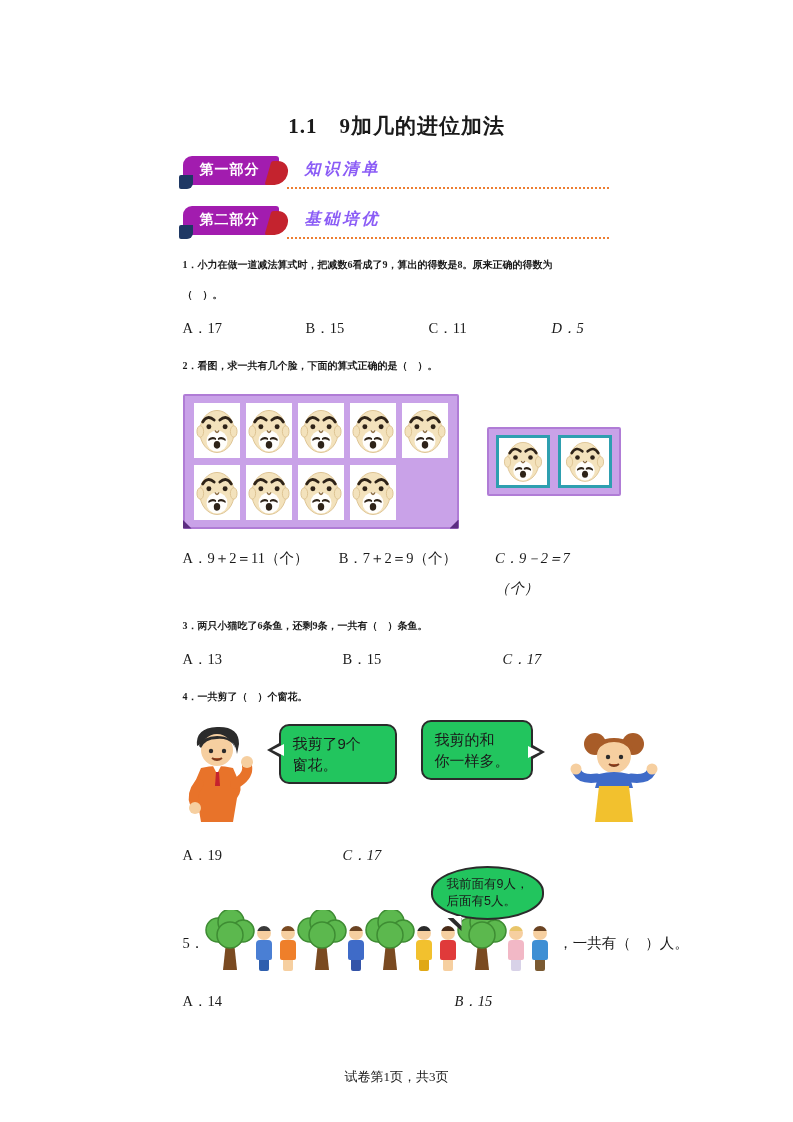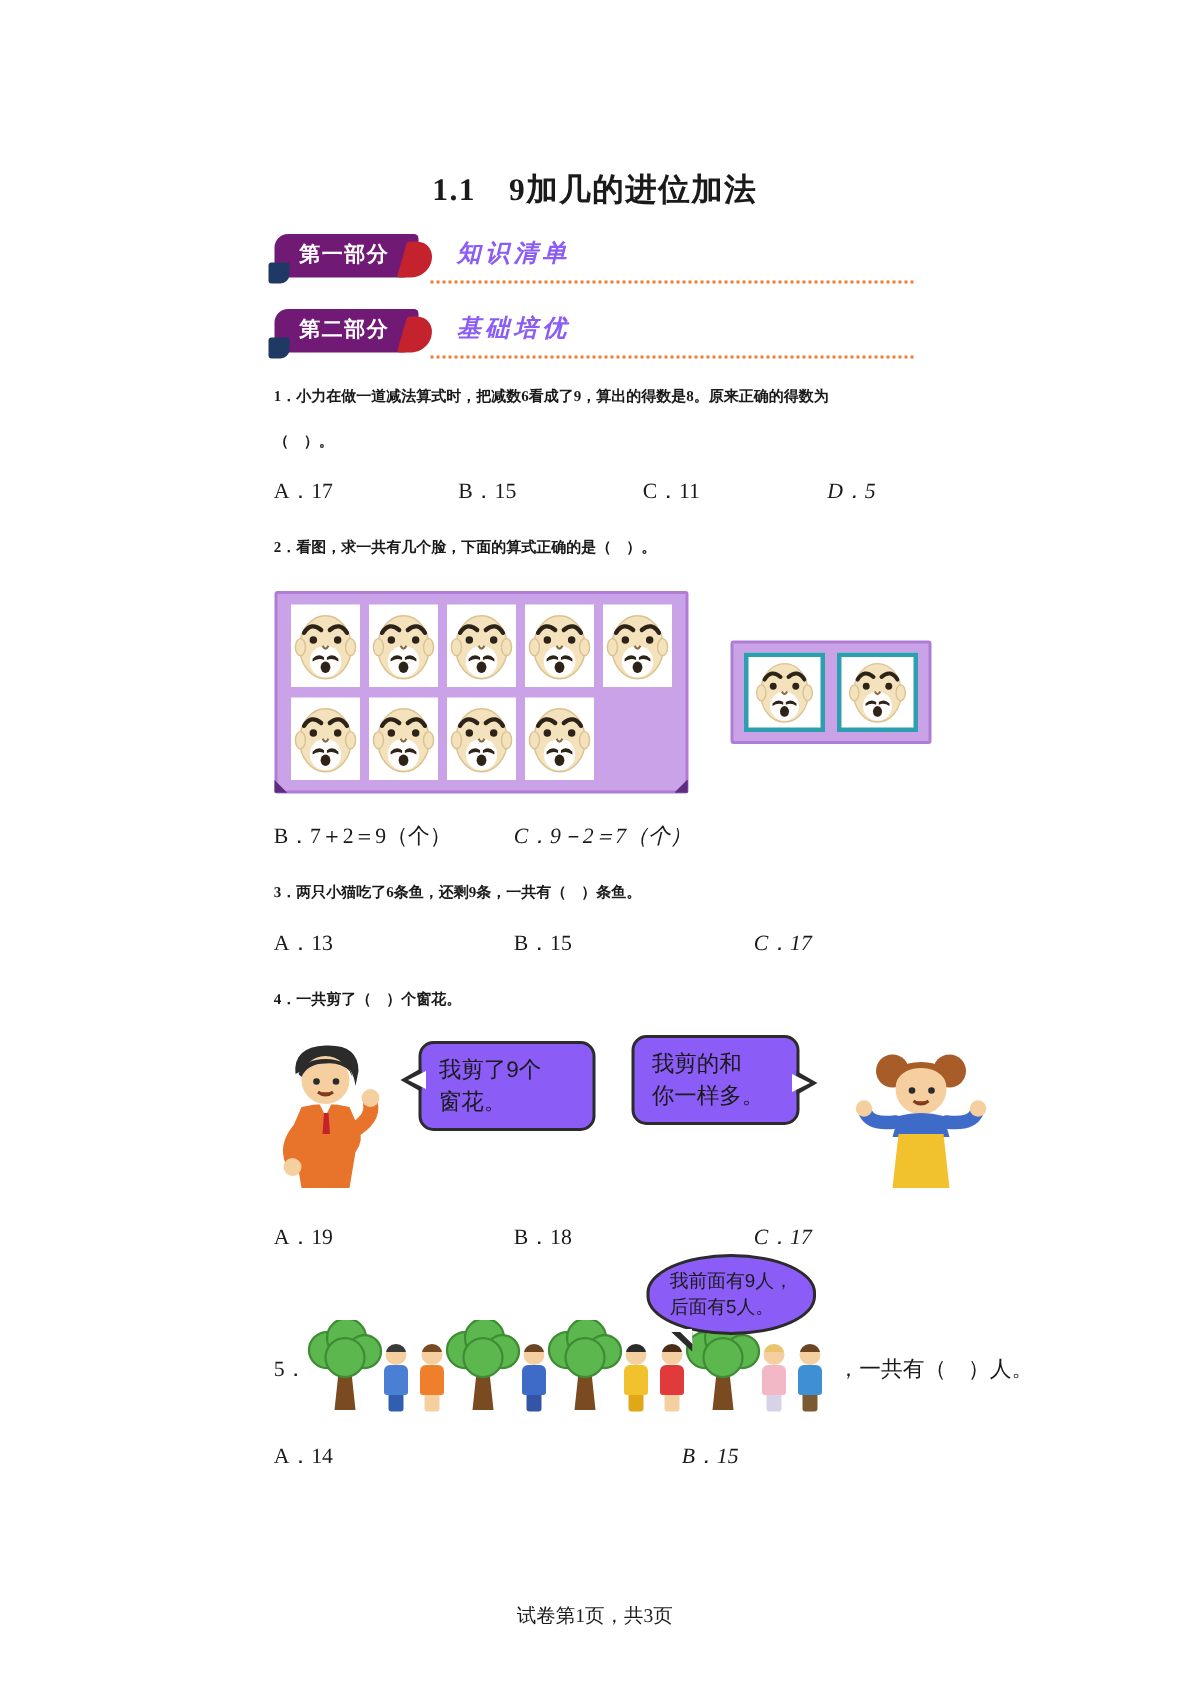--- a/index.html
+++ b/index.html
@@ -10,21 +10,21 @@
     padding:112px 118px 0 118px; overflow:hidden;
   }
   .title { text-align:center; font-size:21px; font-weight:bold; letter-spacing:1px; }
 
   
   .banner-row { position:relative; margin-top:16px; height:36px; }
   .banner-row.second { margin-top:14px; }
   .dotline { position:absolute; left:104px; right:2px; bottom:3px; border-bottom:2px dotted #ED7D31; }
   .badge {
     position:absolute; left:0; top:0; height:29px; min-width:96px;
-    background:#701a75; color:#fff; font-size:14px; font-weight:bold;
+    background:#a21caf; color:#fff; font-size:14px; font-weight:bold;
     border-radius:9px 3px 10px 3px; display:flex; align-items:center; justify-content:center;
     padding:0 14px 2px 12px; z-index:2; letter-spacing:1px;
   }
   .badge::before { 
     content:""; position:absolute; left:-4px; bottom:-4px; width:14px; height:14px;
     background:#1F3864; border-radius:2px 0 6px 2px; z-index:-1;
   }
   .badge::after { 
     content:""; position:absolute; right:-9px; bottom:0; width:20px; height:24px;
     background:#C4232E; transform:skewX(-16deg); border-radius:2px 14px 10px 2px; z-index:-1;
@@ -66,21 +66,21 @@
     margin-left:28px; background:#C9A2E8; border:2px solid #B07CD6; padding:6px 7px;
     display:flex; gap:8px; border-radius:2px;
   }
   .side-box .cell { width:54px; height:53px; border:3px solid #2E9FB0; }
   .side-box .cell svg { width:40px; height:46px; }
 
   
   .q4-img { position:relative; height:112px; margin-top:6px; }
   .q4-img .kid-svg { position:absolute; bottom:4px; }
   .bubble {
-    position:absolute; background:#8b5cf6; border:2px solid #2b2b2b; border-radius:10px;
+    position:absolute; background:#22c55e; border:2px solid #2b2b2b; border-radius:10px;
     font-family:"Liberation Sans","DejaVu Sans",sans-serif;
     font-size:15px; line-height:21px; padding:7px 12px; z-index:2;
   }
   .bubble .tail, .bubble .tail2 { position:absolute; width:0; height:0; }
   .bubble.left-tail .tail  { left:-14px; top:16px; border:8px solid transparent; border-right:14px solid #2b2b2b; border-left:0; }
   .bubble.left-tail .tail2 { left:-9px; top:18px; border:6px solid transparent; border-right:12px solid #fff; border-left:0; }
   .bubble.right-tail .tail  { right:-14px; top:22px; border:8px solid transparent; border-left:14px solid #2b2b2b; border-right:0; }
   .bubble.right-tail .tail2 { right:-9px; top:24px; border:6px solid transparent; border-left:12px solid #fff; border-right:0; }
 
   
@@ -326,20 +326,21 @@
             <circle cx="30.5" cy="22" r="2.6" fill="#2e2318"></circle>
             <path d="M20 26 Q22 30 24 26" stroke="#8a6a40" stroke-width="1.6" fill="none"></path>
             <path d="M13 35 Q17 31 21 34 L21 36 Q17 34 13 37 Z" fill="#2e2318"></path>
             <path d="M31 35 Q27 31 23 34 L23 36 Q27 34 31 37 Z" fill="#2e2318"></path>
             <ellipse cx="22" cy="41" rx="3.4" ry="4" fill="#2e2318"></ellipse>
           </svg>
         </div>
       </div>
   </div>
   <div class="opts" style="margin-top:12px">
+    <span>A．9＋2＝11（个）</span>
     <span>B．7＋2＝9（个）</span>
     <span>C．9－2＝7（个）</span>
   </div>
 
   <p class="q">3．两只小猫吃了6条鱼，还剩9条，一共有（　）条鱼。</p>
   <div class="opts">
     <span>A．13</span>
     <span>B．15</span>
     <span>C．17</span>
   </div>
@@ -387,21 +388,20 @@
       <path d="M30 60 L60 60 L64 96 L26 96 Z" fill="#F2C12E"></path>
       <path d="M34 60 L38 60 L38 72 L34 72 Z M52 60 L56 60 L56 72 L52 72 Z" fill="#F2C12E"></path>
       <path d="M28 52 Q12 54 8 46" stroke="#3f6bc8" stroke-width="9" fill="none" stroke-linecap="round"></path>
       <circle cx="7" cy="43" r="5.5" fill="#F6CFA0"></circle>
       <path d="M62 52 Q78 54 82 46" stroke="#3f6bc8" stroke-width="9" fill="none" stroke-linecap="round"></path>
       <circle cx="83" cy="43" r="5.5" fill="#F6CFA0"></circle>
     </svg>
   </div>
   <div class="opts" style="margin-top:10px">
     <span>A．19</span>
-    <span>B．18</span>
     <span>C．17</span>
   </div>
 
   <div class="q5-row">
     <span class="q5-num">5．</span>
     <div class="scene">
         <div class="fig-tree"><svg width="56" height="62" viewBox="0 0 56 62">
             <path d="M24 32 L32 32 L35 60 L21 60 Z" fill="#7A4A21"></path>
             <path d="M24 36 L14 28 M32 36 L42 28" stroke="#7A4A21" stroke-width="4"></path>
             <g fill="#5CB84E" stroke="#3E8C33" stroke-width="1.5">

